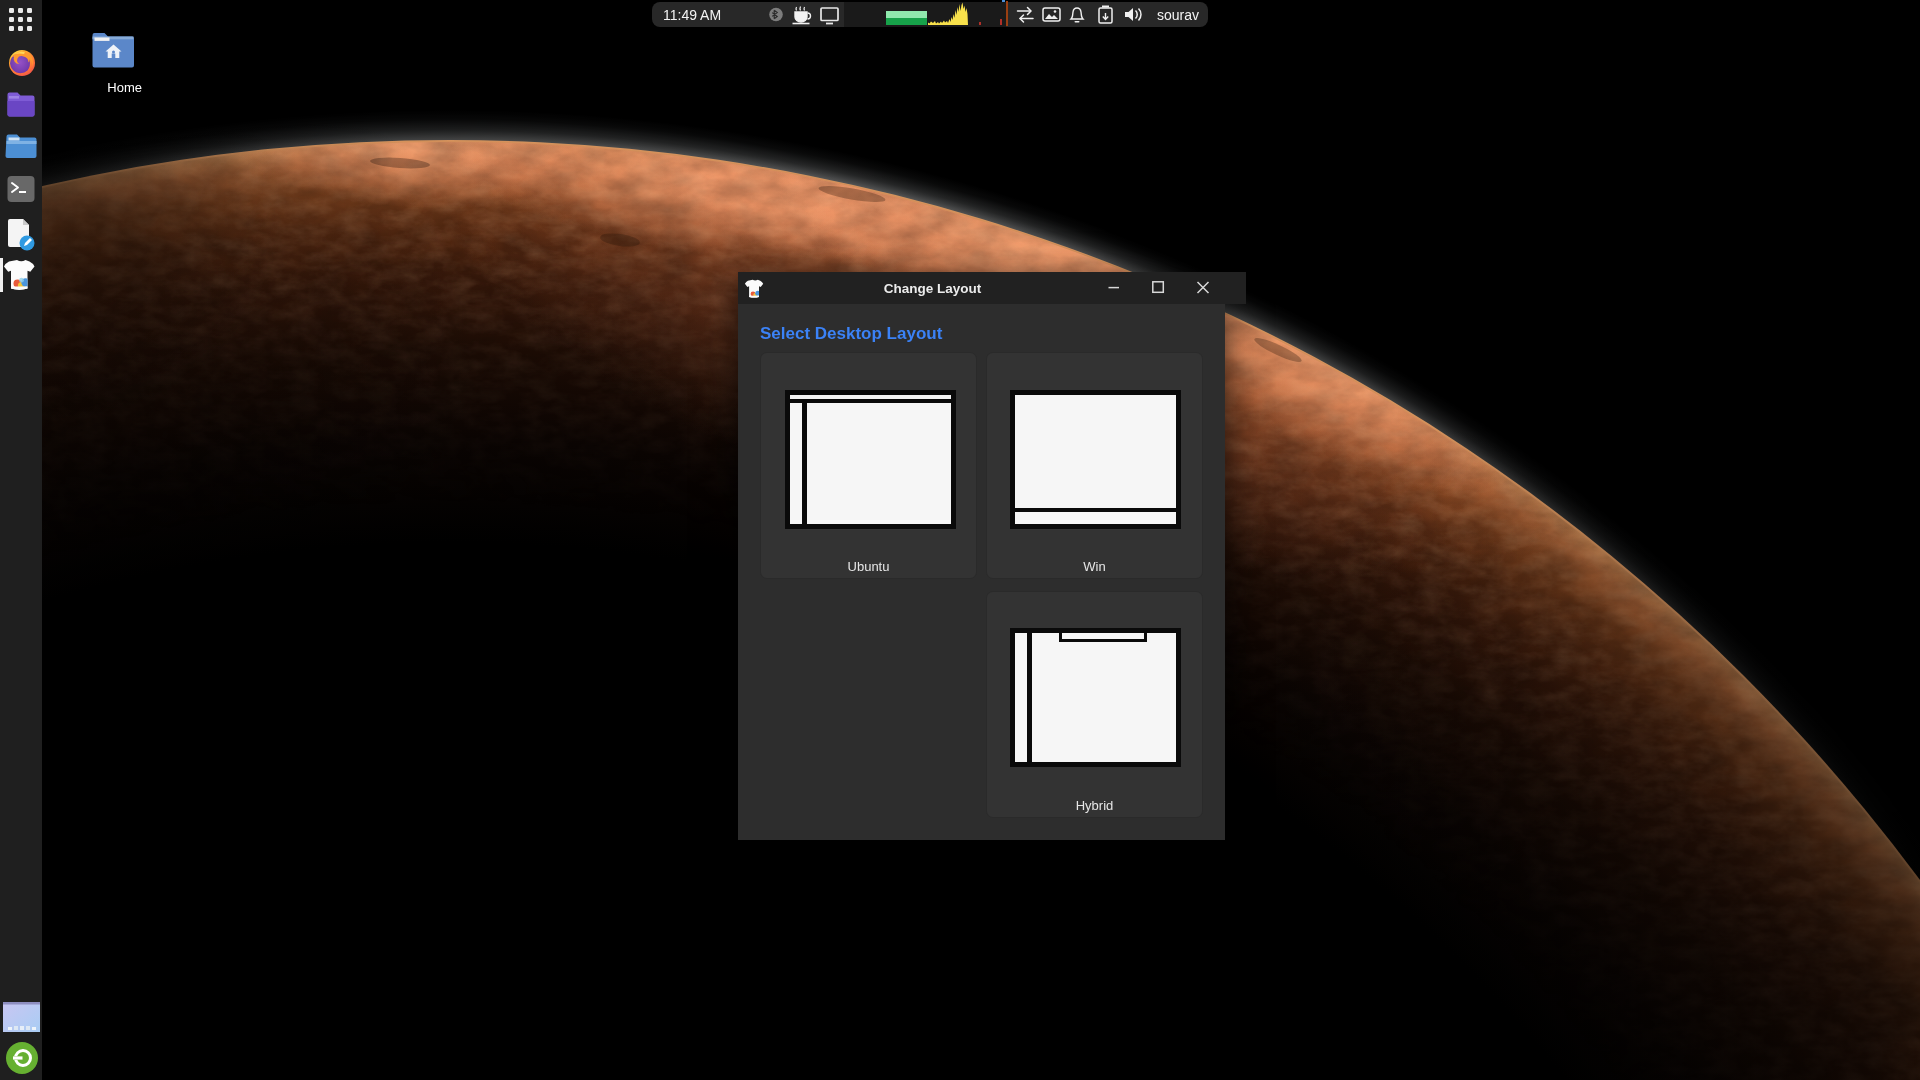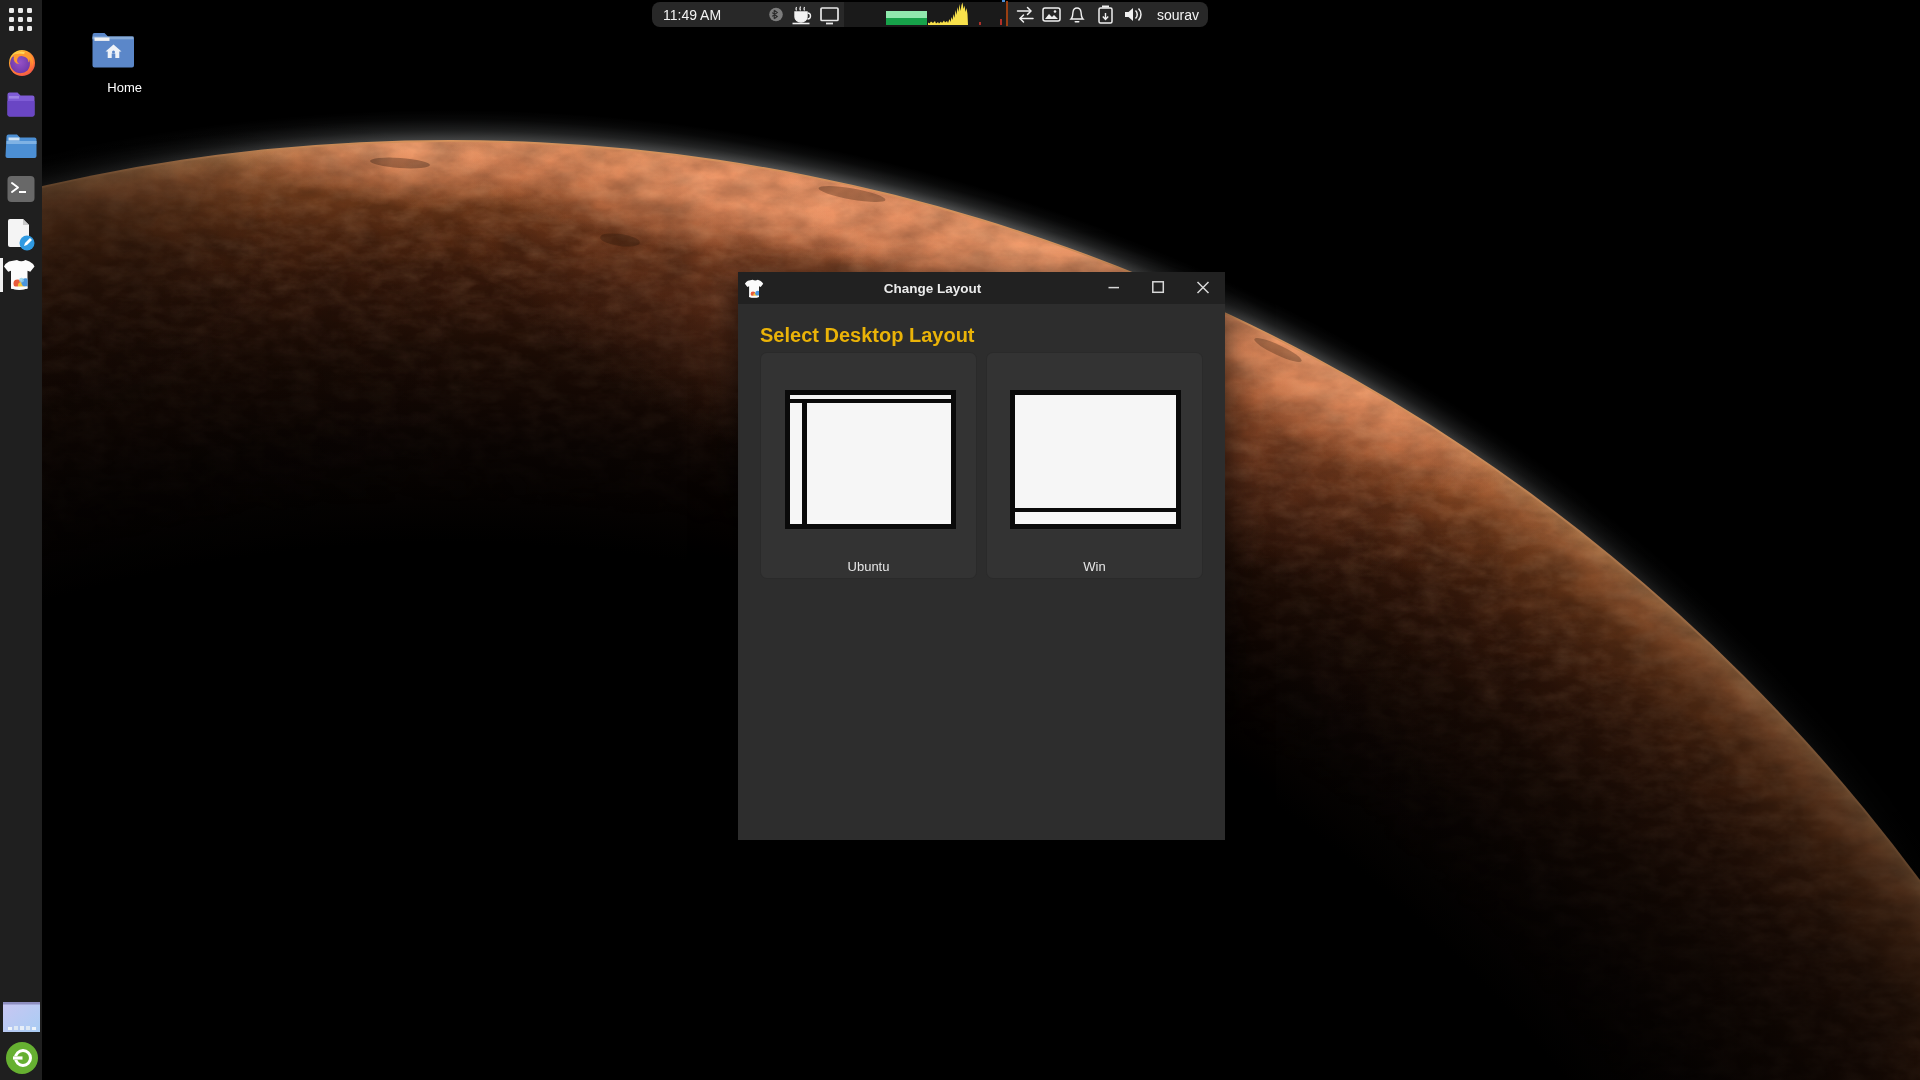--- a/index.html
+++ b/index.html
@@ -7,23 +7,23 @@
   #wall{position:absolute;left:0;top:0;width:1920px;height:1080px;}
   #dock{position:absolute;left:0;top:0;width:42px;height:1080px;background:#1f1f1f;}
   #docksvg{position:absolute;left:0;top:0;}
   #panel{position:absolute;left:652px;top:2px;width:556px;height:25px;background:#282828;border-radius:8px;}
   #panelsvg{position:absolute;left:652px;top:0px;}
   #home{position:absolute;left:86px;top:80px;width:56px;text-align:right;color:#fff;font-size:13px;
     text-shadow:0 1px 2px #000;}
   #homesvg{position:absolute;left:91px;top:31px;}
   #dlg{position:absolute;left:738px;top:272px;width:487px;height:568px;background:#2d2d2d;
     box-shadow:0 10px 34px rgba(0,0,0,.65);}
-  #titlebar{position:absolute;left:0;top:0;width:100%;height:32px;background:#212121;}
+  #titlebar{position:absolute;left:0;top:0;width:100%;height:32px;background:#212121;padding-left:21px;}
   #titlebar .t{position:absolute;left:27px;width:335px;text-align:center;top:9px;color:#ececec;font-size:13.5px;font-weight:bold;}
-  #heading{position:absolute;left:22px;top:52px;color:#eab308;font-size:20px;font-weight:bold;}
+  #heading{position:absolute;left:22px;top:52px;color:#3b82f6;font-size:17px;font-weight:bold;}
   .card{position:absolute;width:217px;height:227px;background:#333333;border:1px solid #2a2a2a;
     border-radius:7px;box-sizing:border-box;}
   .card .lbl{position:absolute;bottom:4px;width:100%;text-align:center;color:#e6e6e6;font-size:13px;}
   .thumb{position:absolute;background:#f6f6f6;border:5px solid #0a0a0a;box-sizing:border-box;}
   .thumb div{position:absolute;background:#0a0a0a;}
 </style>
 </head>
 <body>
 <svg id="wall" width="1920" height="1080" viewBox="0 0 1920 1080">
   <defs>
@@ -327,13 +327,22 @@
     </div>
     <div class="lbl">Win</div>
   </div>
   <div class="card" style="left:22px;top:80px;">
     <div class="thumb" style="left:24px;top:37px;width:171px;height:139px;">
       <div style="left:0;right:0;top:4px;height:4px;"></div>
       <div style="left:12px;top:8px;width:4.5px;bottom:0;"></div>
     </div>
     <div class="lbl">Ubuntu</div>
   </div>
+  <div class="card" style="left:248px;top:319px;">
+    <div class="thumb" style="left:23px;top:36px;width:171px;height:139px;">
+      <div style="left:12px;top:0;width:4.5px;bottom:0;"></div>
+      <div style="left:44px;top:0;width:88px;height:8.5px;background:#f6f6f6;
+        border-left:3.5px solid #0a0a0a;border-right:3.5px solid #0a0a0a;border-bottom:3.5px solid #0a0a0a;
+        box-sizing:border-box;"></div>
+    </div>
+    <div class="lbl">Hybrid</div>
+  </div>
 </div>
 
 </body></html>

